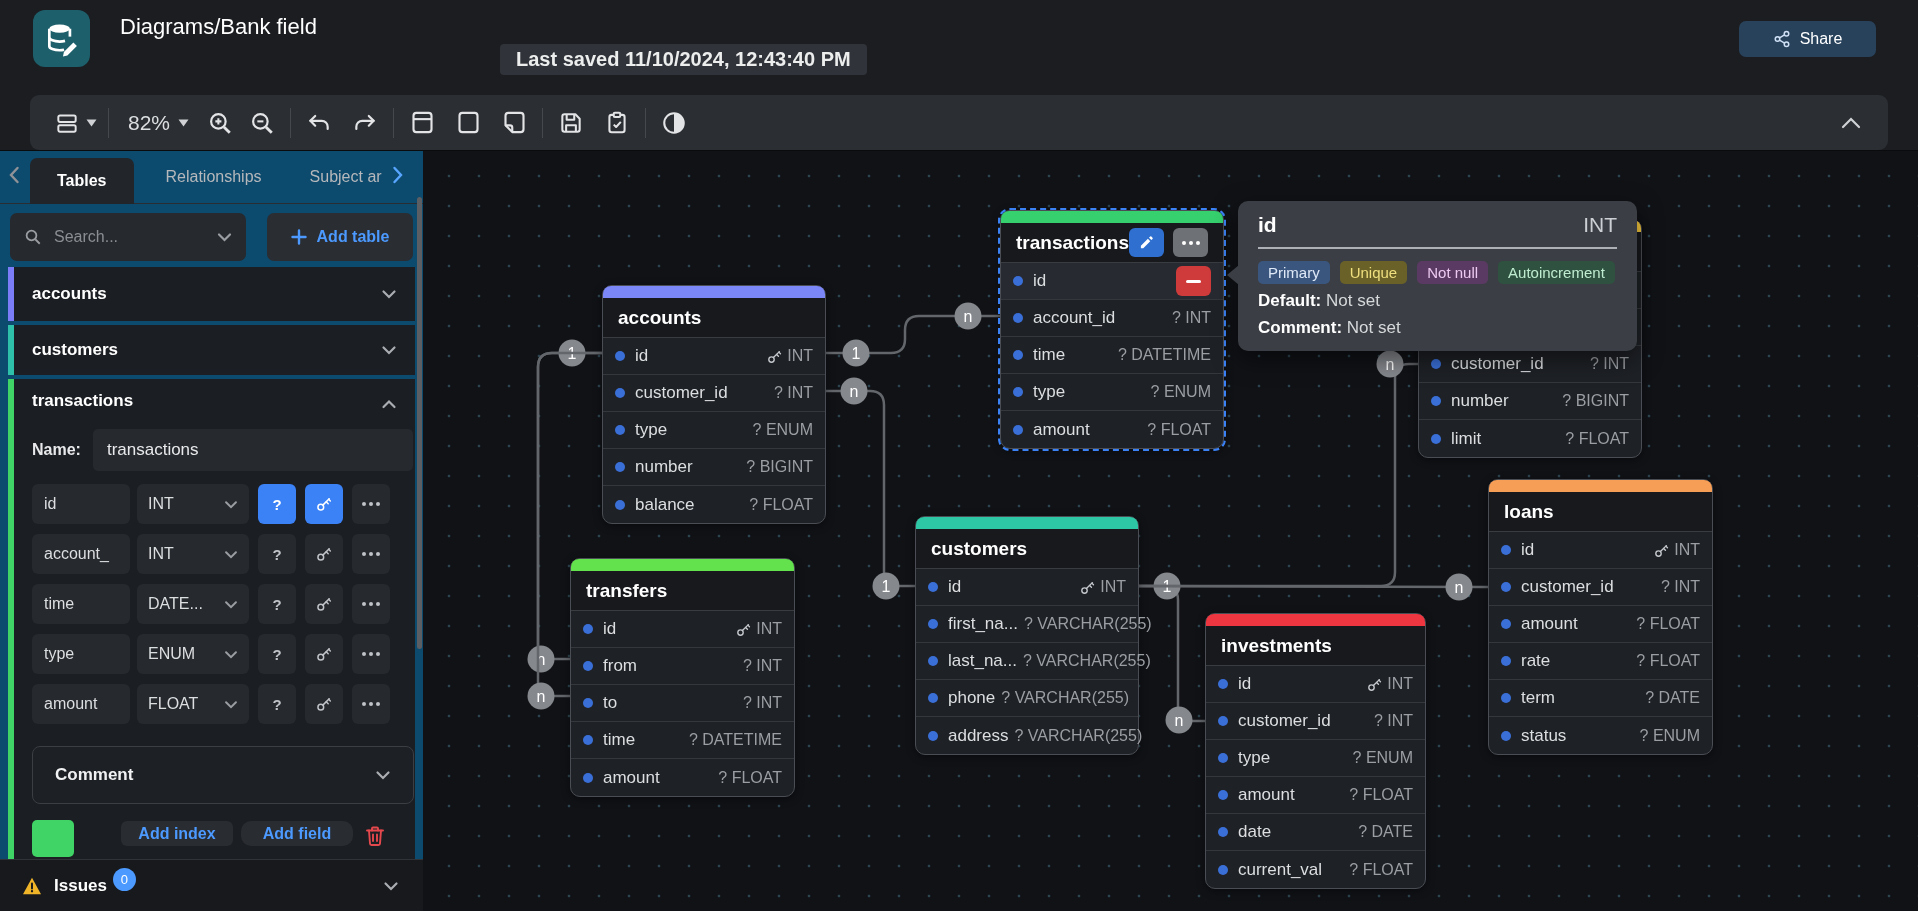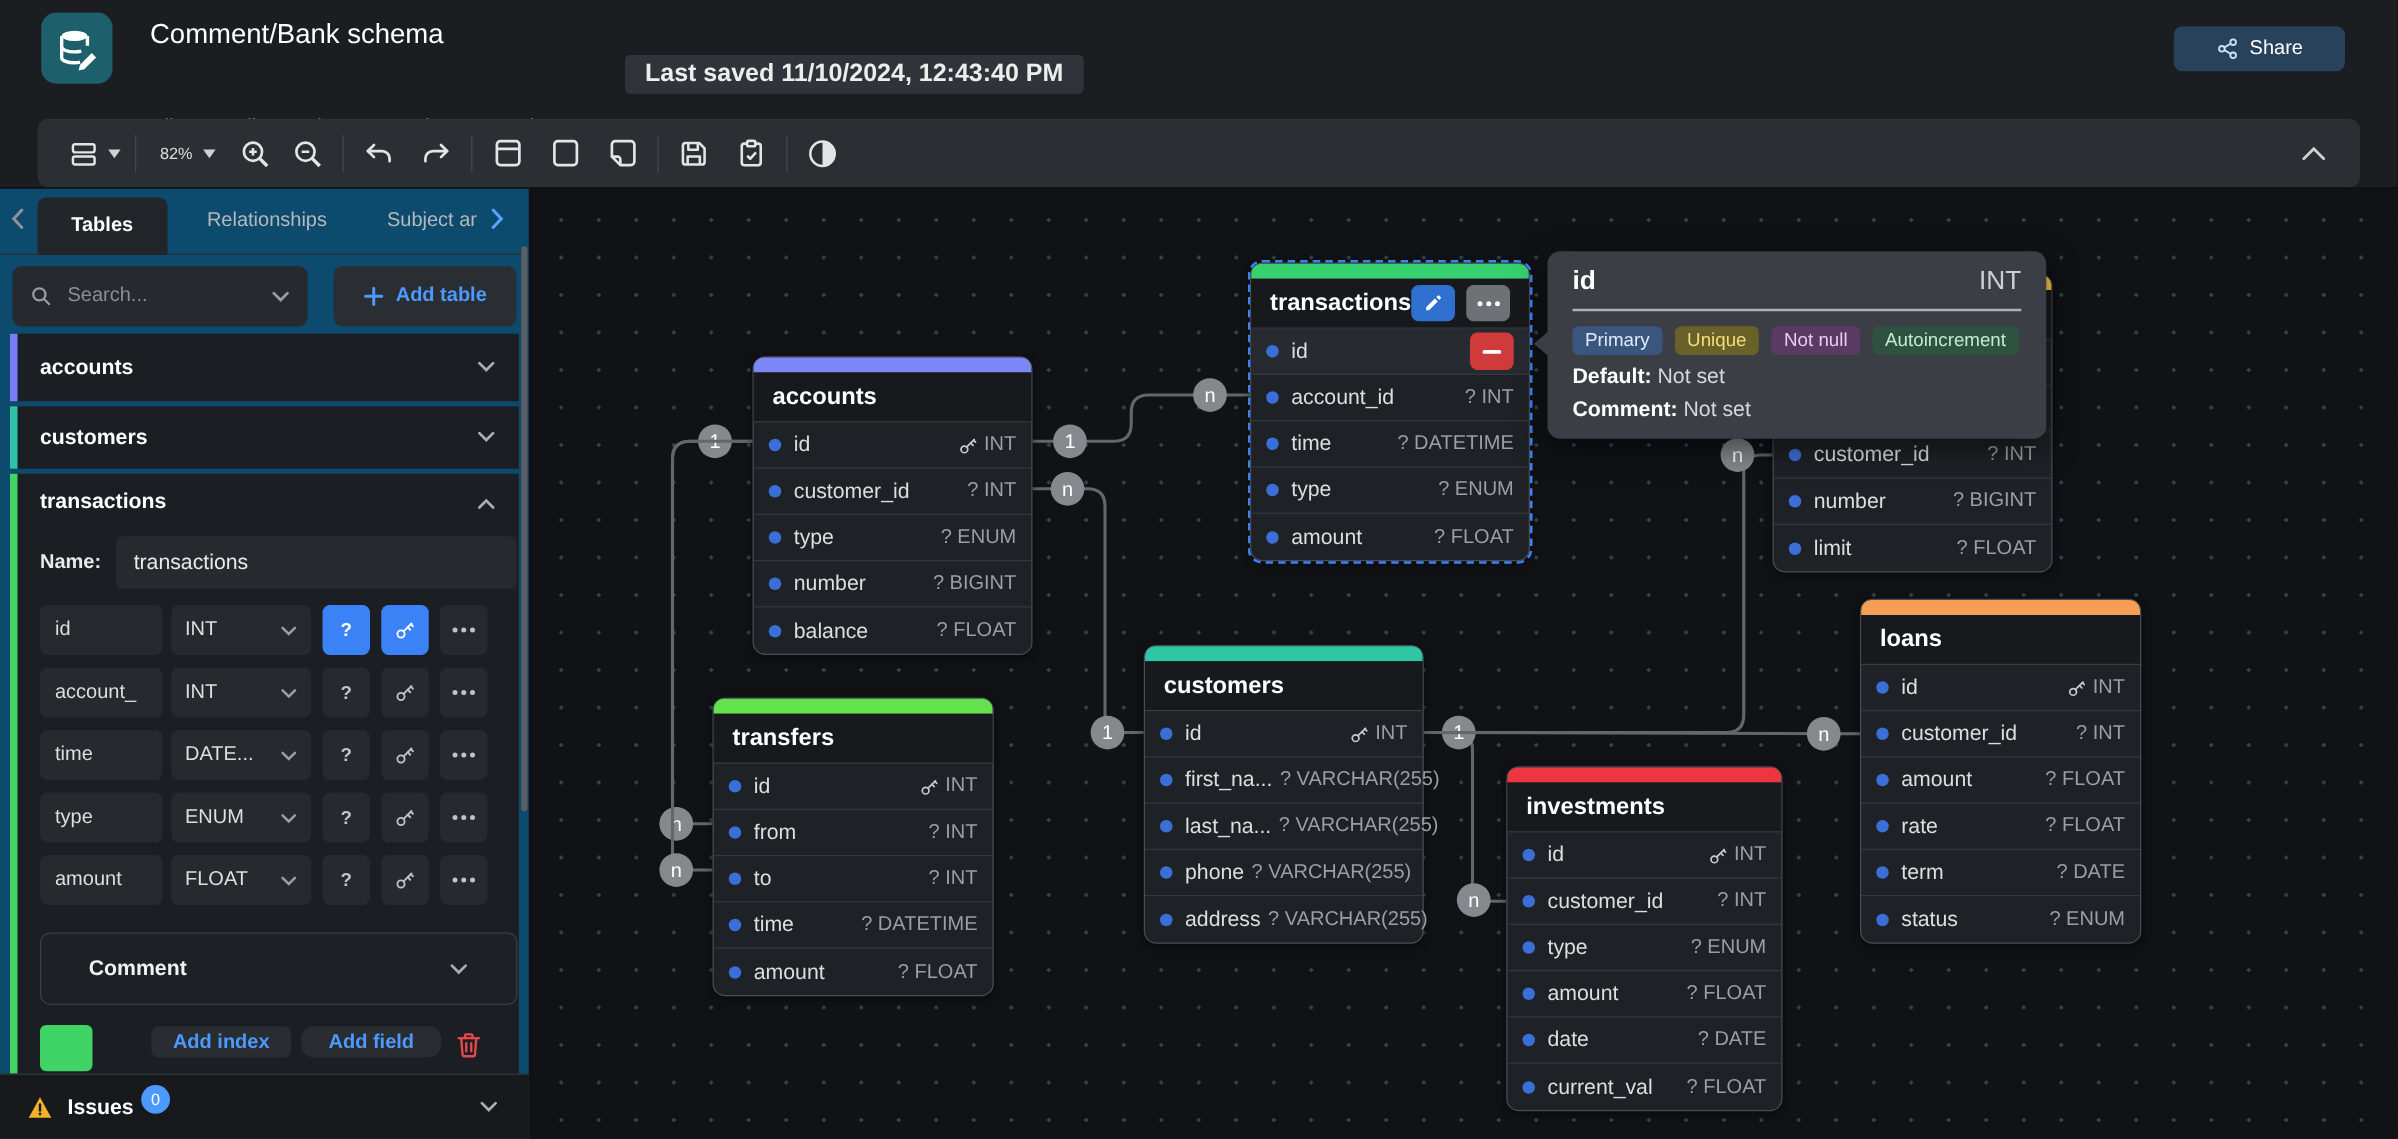--- a/index.html
+++ b/index.html
@@ -14,21 +14,21 @@
   .menu-item { cursor:default;margin-top:36px; }
   #lastsaved { position:absolute; left:500px; top:44px; height:31px; background:#30343a; border-radius:4px; display:flex; align-items:center; padding:0 16px; font-size:20px; font-weight:bold; color:#eceded; }
   #share-btn { position:absolute; left:1739px; top:21px; width:137px; height:36px; background:#28425c; border-radius:7px; display:flex; align-items:center; justify-content:center; gap:9px; font-size:16px; color:#fff; }
 
   
   #toolbar { position:absolute; left:30px; top:95px; width:1858px; height:55px; background:#2b2e33; border-radius:9px; display:flex; align-items:center; padding:0 20px; }
   .tb-group { display:flex; align-items:center; }
   .tb-icon { display:flex; align-items:center; justify-content:center; width:34px; height:34px; color:#e3e4e6; }
   .tb-divider { width:1px; height:30px; background:#45484d; margin:0 11px; }
   .caret { margin-left:2px; }
-  #zoom-level { font-size:13px; color:#dcdee0; margin:0 6px 0 8px; }
+  #zoom-level { font-size:21px; color:#dcdee0; margin:0 6px 0 8px; }
   #tb-collapse { margin-left:auto; }
 
   
   #main { position:absolute; left:0; top:150px; width:1918px; height:761px; border-top:1px solid #0a0b0d; }
   #canvas { position:absolute; left:0; top:0; width:100%; height:100%; background-color:#101216;
     background-image:radial-gradient(rgba(100,170,195,0.33) 1.5px, transparent 1.6px);
     background-size:30px 30px; background-position:14px 10px; }
   #rel-svg { position:absolute; left:0; top:0; z-index:1; }
 
   
@@ -55,21 +55,21 @@
   #namerow { position:absolute; left:24px; top:50px; display:flex; align-items:center; }
   #name-label { font-size:16px; font-weight:bold; color:#e8e9eb; }
   #name-input { margin-left:12px; width:320px; height:42px; background:#26292e; border-radius:5px; display:flex; align-items:center; padding:0 14px; font-size:17px; color:#e8e9eb; }
   .frow { position:absolute; left:24px; height:40px; display:flex; }
   .fbox { background:#26292e; border-radius:6px; height:40px; display:flex; align-items:center; }
   .fname-box { width:98px; padding:0 12px; font-size:16px; color:#dcdee0; }
   .ftype-box { width:112px; margin-left:7px; padding:0 11px; font-size:16px; color:#dcdee0; justify-content:space-between; }
   .fbtn { width:38px; margin-left:9px; justify-content:center; color:#c0c3c7; font-size:15px; font-weight:bold; }
   .fbtn.active { background:#3b82f6; color:#fff; }
   .fmore { font-size:8px; letter-spacing:2px; }
-  #commentbox { position:absolute; left:24px; top:367px; width:382px; height:58px; border:1px solid #3b3e43; background:#1d2024; border-radius:8px; display:flex; align-items:center; padding:0 38px; }
+  #commentbox { position:absolute; left:24px; top:367px; width:382px; height:58px; border:1px solid #3b3e43; background:#1d2024; border-radius:8px; display:flex; align-items:center; padding:0 22px; }
   #commentbox span { font-size:17px; font-weight:bold; color:#f0f1f2; }
   #commentbox .cm-chevron { margin-left:auto; color:#aaadb1; }
   #swatch { position:absolute; left:24px; top:441px; width:42px; height:37px; border-radius:5px; background:#3fd465; }
   .pillbtn { position:absolute; top:442px; height:25px; background:#292c31; border-radius:6px; display:flex; align-items:center; justify-content:center; color:#4c9aff; font-size:16px; font-weight:bold; }
   #addindex { left:113px; width:112px; }
   #addfield { left:233px; width:112px;border-radius:10px; }
   #trashbtn { position:absolute; left:355px; top:444px; color:#e5484d; }
   #issuesbar { position:absolute; left:0; top:708px; width:423px; height:53px; background:#17191d; border-top:1px solid #303338; display:flex; align-items:center; }
   #issues-label { font-size:17px; font-weight:bold; color:#fff; margin-left:12px; }
   #issues-badge { width:23px; height:23px; border-radius:50%; background:#4c9aff; color:#fff; font-size:13px; display:flex; align-items:center; justify-content:center; margin-left:6px; margin-top:-14px; }
@@ -114,21 +114,21 @@
       <svg width="38" height="38" viewBox="0 0 24 24">
         <g fill="none" stroke="#fff" stroke-width="1.7">
           <ellipse cx="10.5" cy="5.5" rx="6.5" ry="2.6" fill="#fff" stroke="none"></ellipse>
           <path d="M4 5.5 v11 c0 1.5 3 2.6 6.5 2.6 1 0 2-.1 2.8-.3" fill="none"></path>
           <path d="M17 5.5 v5" fill="none"></path>
           <path d="M4 11 c0 1.5 3 2.6 6.5 2.6 1.2 0 2.4-.15 3.4-.4" fill="none"></path>
         </g>
         <path d="M13.2 20.2 l6-6 2.2 2.2 -6 6 -2.8 .6 z" fill="#fff"></path>
       </svg>
     </div>
-    <div id="title">Comment/Bank schema</div>
+    <div id="title">Diagrams/Bank field</div>
     <div id="menubar">
       <span class="menu-item">File</span>
       <span class="menu-item">Edit</span>
       <span class="menu-item">View</span>
       <span class="menu-item">Settings</span>
       <span class="menu-item">Help</span>
     </div>
     <div id="lastsaved">Last saved 11/10/2024, 12:43:40 PM</div>
     <div id="share-btn">
       <svg width="18" height="18" viewBox="0 0 24 24">

